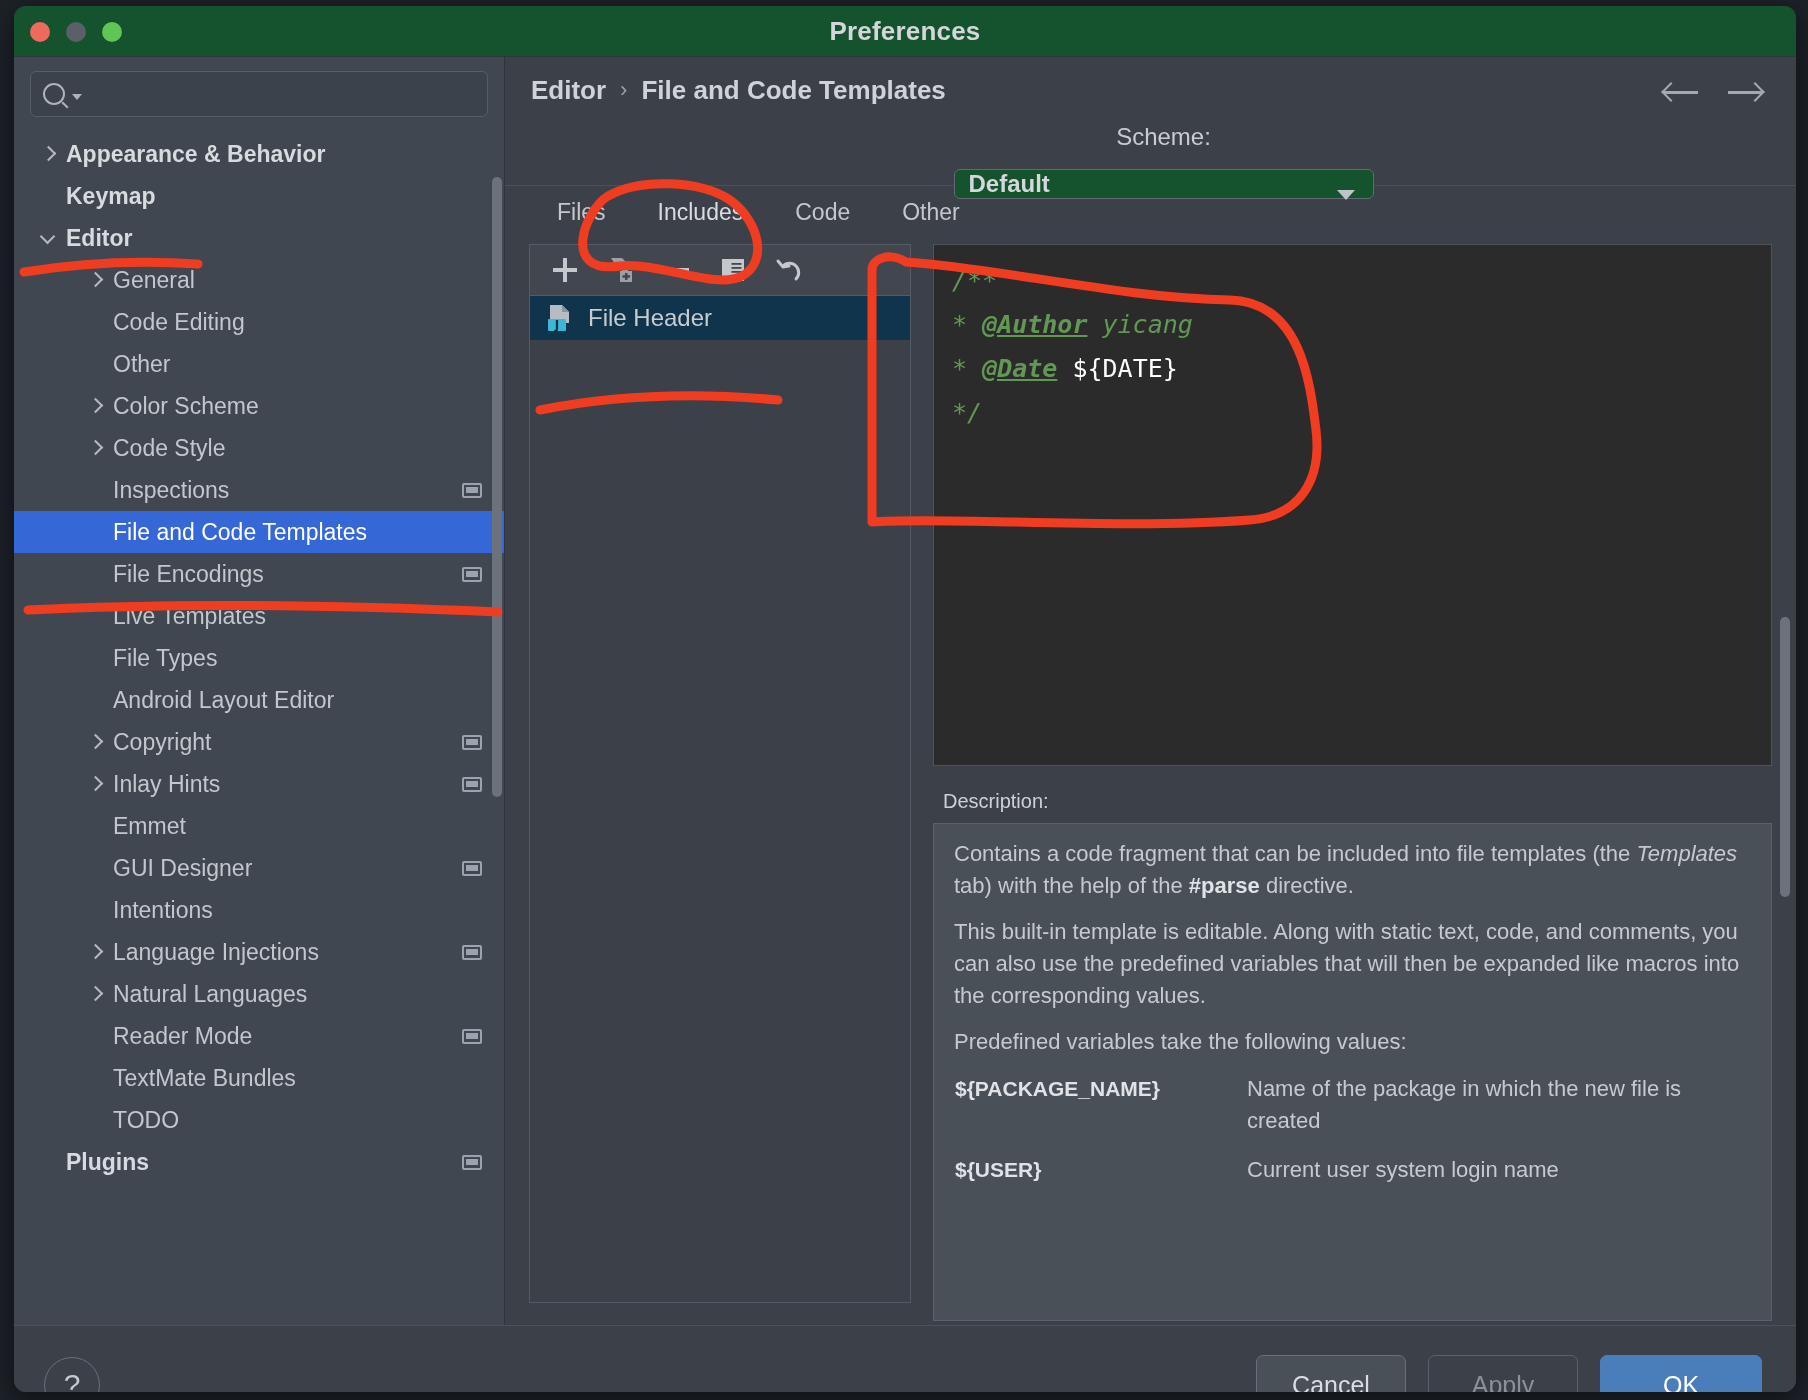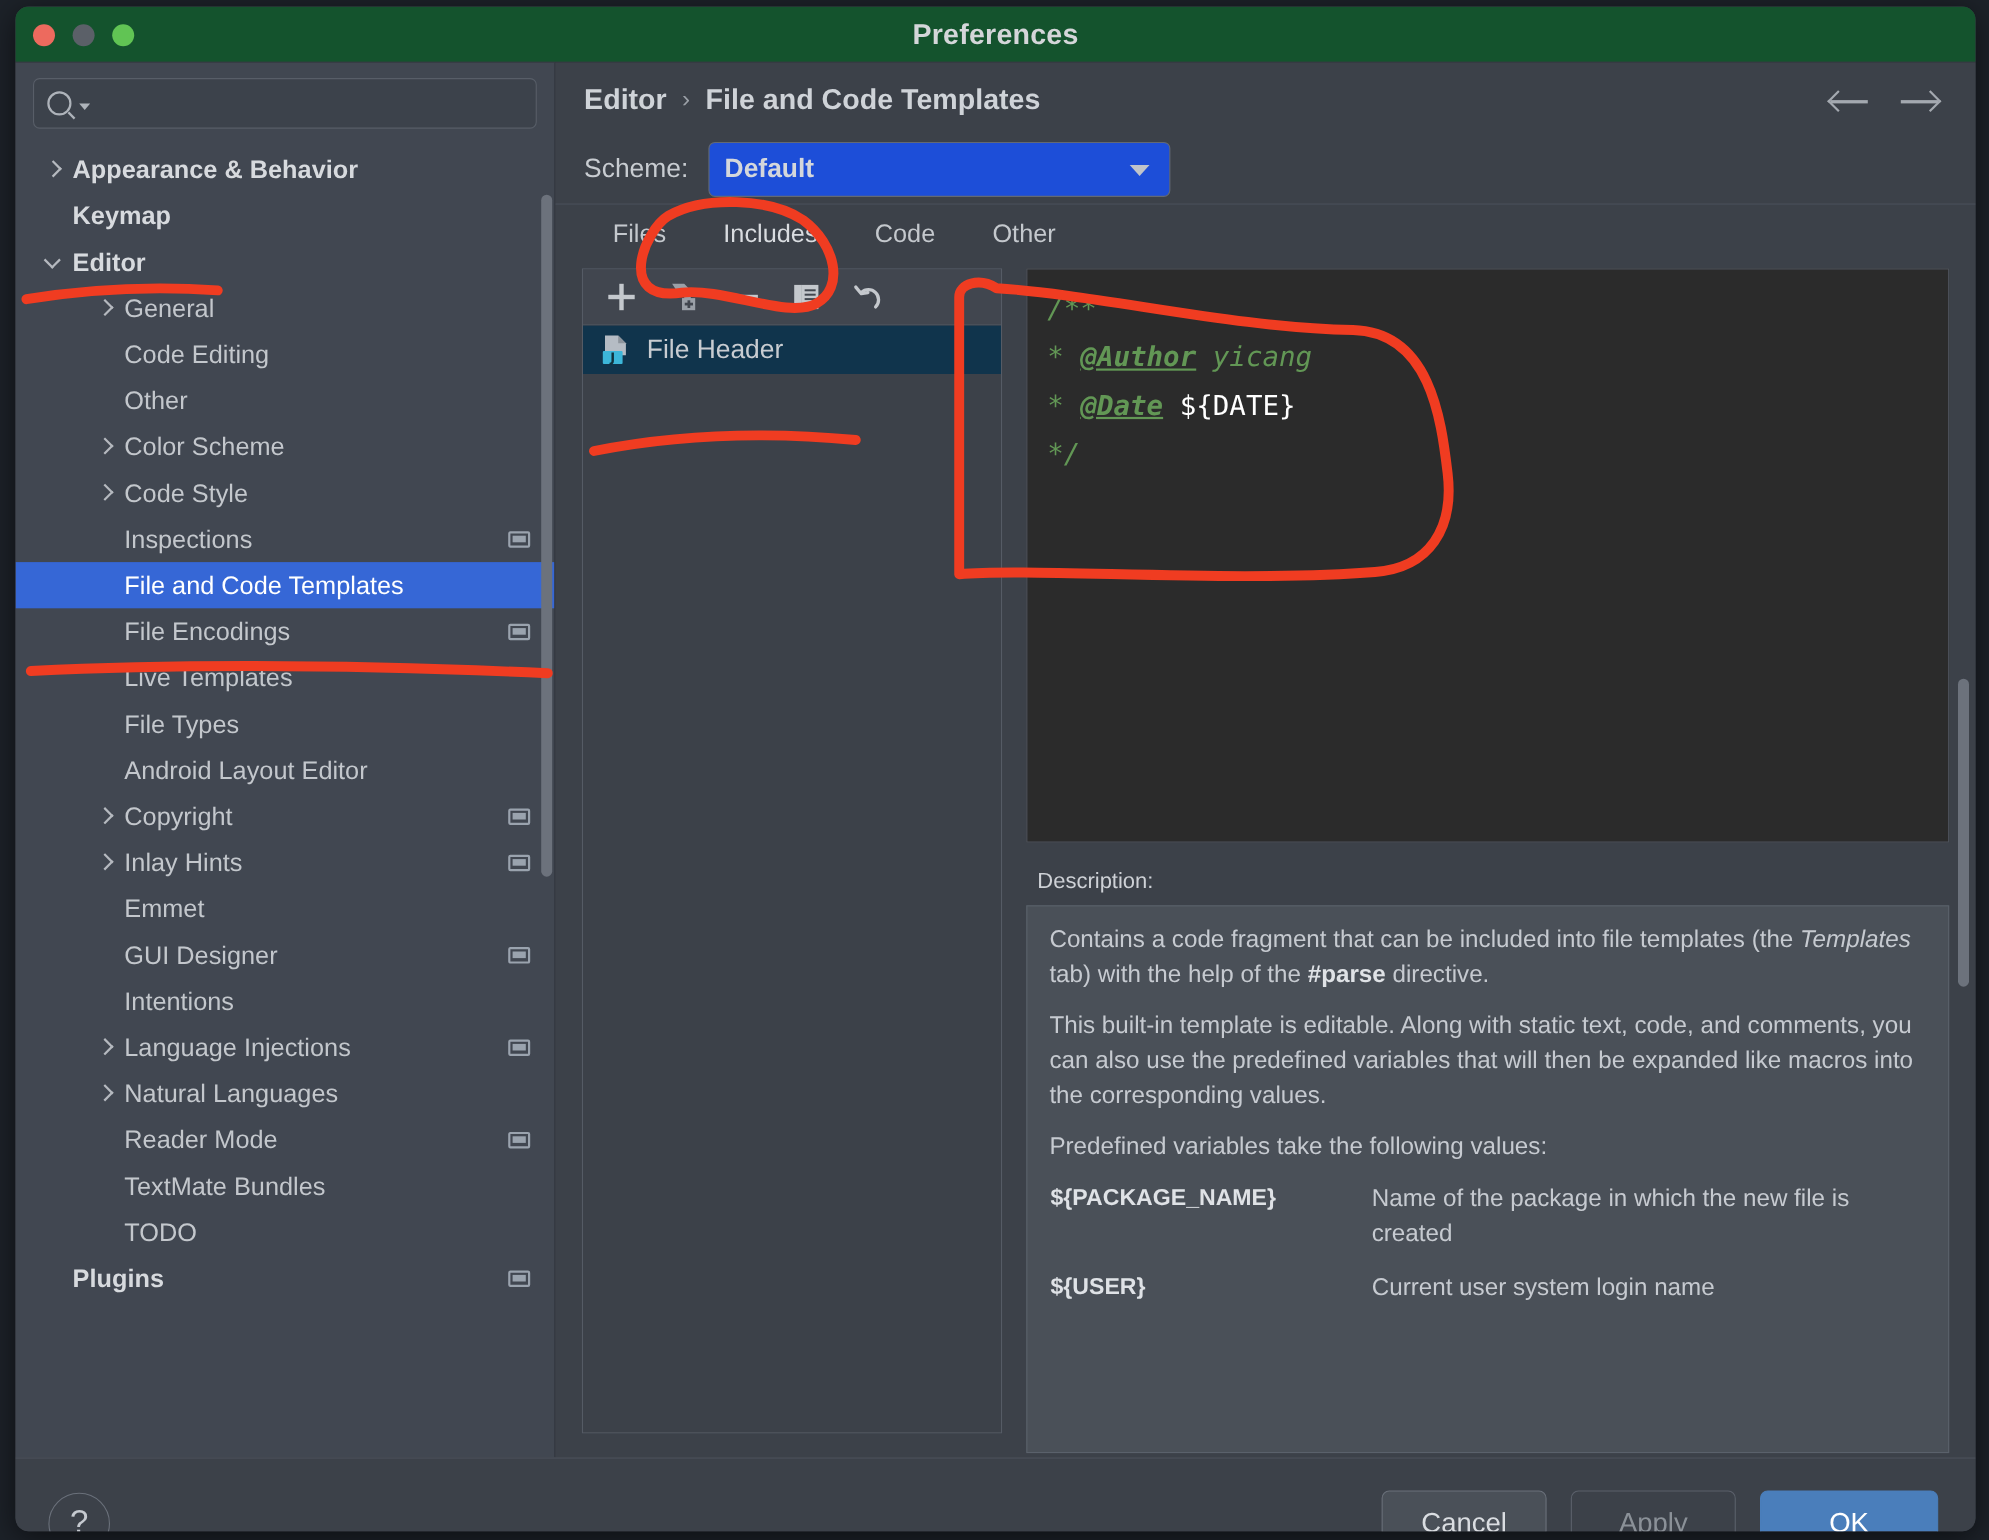--- a/index.html
+++ b/index.html
@@ -199,25 +199,26 @@
     border-right: 2.5px solid #a4a9b0;
     border-top: 2.5px solid #a4a9b0;
     transform: rotate(45deg);
   }
 
   #scheme-row {
     height: 62px;
     display: flex; align-items: center;
     padding-left: 26px;
     gap: 18px;
+    flex-direction: column;
   }
   #scheme-label { color: #c8ccd1; font-size: 24px; }
   #scheme-select {
     width: 390px; height: 48px;
-    background: #1d4ed8;
+    background: #14532d;
     border: 1px solid #636973;
     border-radius: 6px;
     display: flex; align-items: center;
     padding: 0 14px;
     color: #d4d7db;
     font-size: 24px; font-weight: 700;
     position: relative;
   }
   #scheme-select .caret {
     position: absolute; right: 18px; top: 20px;

